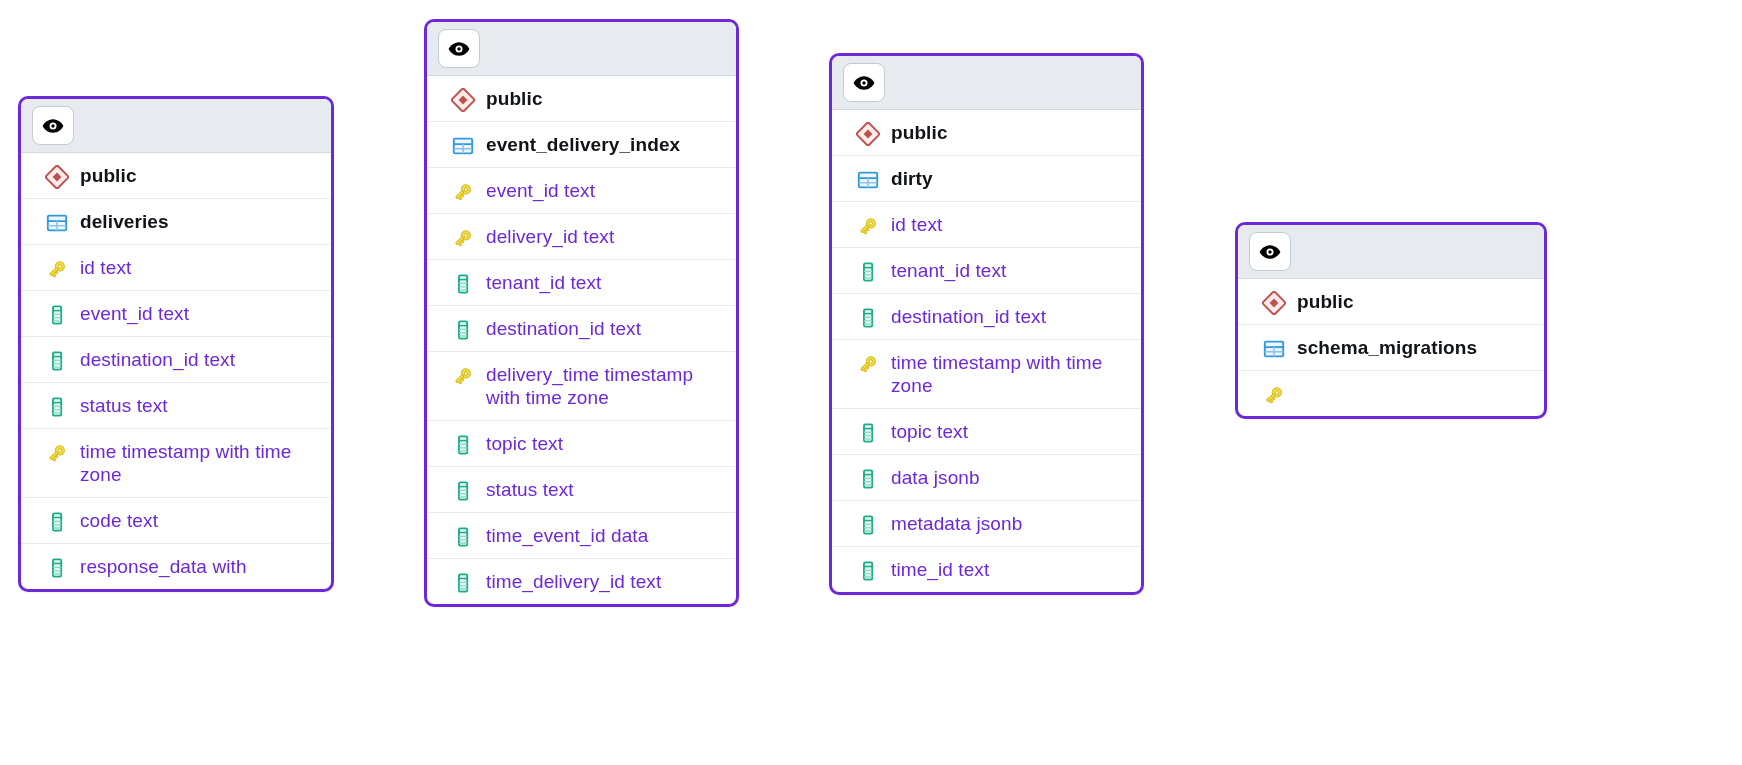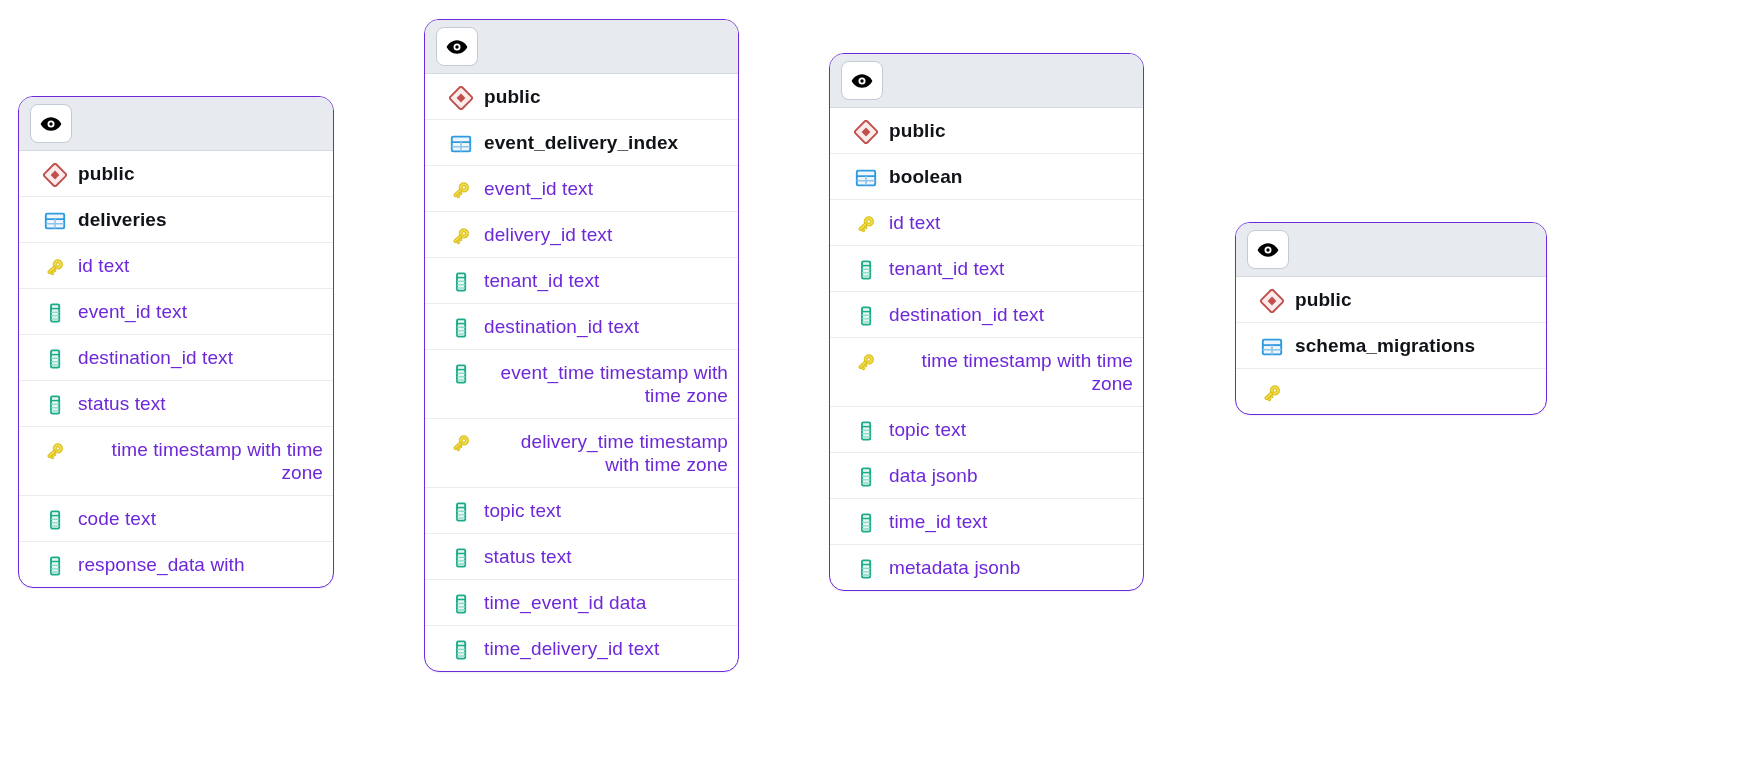--- a/index.html
+++ b/index.html
@@ -22,25 +22,24 @@
     left: 0; top: 0;
     width: 1742px;
     height: 765px;
   }
 
   
   .table-card {
     position: absolute;
     box-sizing: border-box;
     background: #ffffff;
-    border: 1px solid #6d28d9;
-    border-radius: 15px;
+    border: 3px solid #6d28d9;
+    border-radius: 10px;
     box-shadow: 0 1px 2px rgba(16,24,40,.06);
     overflow: hidden;
-    text-align: right;
   }
 
   
   .card-header {
     height: 53px;
     background: #e7ebf0;
     border-bottom: 1px solid #d3d9e0;
     display: flex;
     align-items: center;
     padding-left: 11px;
@@ -297,32 +296,20 @@
             <line x1="8" y1="11.3" x2="16.2" y2="11.3" stroke="#8ad8c4" stroke-width="1.3"></line>
             <line x1="8" y1="14.8" x2="16.2" y2="14.8" stroke="#8ad8c4" stroke-width="1.3"></line>
             <line x1="8" y1="18.0" x2="16.2" y2="18.0" stroke="#8ad8c4" stroke-width="1.3"></line>
           </svg>
         </span>
         <span class="row-label">destination_id text</span>
       </div>
       <div class="row two-line">
         <span class="row-ico">
           <svg width="24" height="24" viewBox="0 0 24 24" aria-hidden="true">
-            <rect x="8" y="3.4" width="8.2" height="17.2" rx="1.3" fill="#e6f7f2" stroke="#1dac8a" stroke-width="1.9"></rect>
-            <line x1="8" y1="7.6" x2="16.2" y2="7.6" stroke="#1dac8a" stroke-width="1.5"></line>
-            <line x1="8" y1="11.3" x2="16.2" y2="11.3" stroke="#8ad8c4" stroke-width="1.3"></line>
-            <line x1="8" y1="14.8" x2="16.2" y2="14.8" stroke="#8ad8c4" stroke-width="1.3"></line>
-            <line x1="8" y1="18.0" x2="16.2" y2="18.0" stroke="#8ad8c4" stroke-width="1.3"></line>
-          </svg>
-        </span>
-        <span class="row-label">event_time timestamp with time zone</span>
-      </div>
-      <div class="row two-line">
-        <span class="row-ico">
-          <svg width="24" height="24" viewBox="0 0 24 24" aria-hidden="true">
             <g transform="rotate(-42 12 12)">
               <circle cx="15.8" cy="12" r="4.5" fill="#f2dc4e" stroke="#d8bf18" stroke-width="1.2"></circle>
               <circle cx="15.8" cy="12" r="1.7" fill="#ffffff" stroke="#d8bf18" stroke-width="1"></circle>
               <rect x="3.2" y="10.6" width="9.2" height="2.8" rx="1.1" fill="#f2dc4e" stroke="#d8bf18" stroke-width="1.1"></rect>
               <rect x="4.6" y="13.2" width="2.3" height="3.1" rx="1" fill="#f2dc4e" stroke="#d8bf18" stroke-width="1"></rect>
               <rect x="8.3" y="13.2" width="2.1" height="2.4" rx=".9" fill="#f2dc4e" stroke="#d8bf18" stroke-width="1"></rect>
             </g>
           </svg>
         </span>
         <span class="row-label">delivery_time timestamp with time zone</span>
@@ -397,21 +384,21 @@
       </div>
       <div class="row header-row">
         <span class="row-ico">
           <svg width="24" height="24" viewBox="0 0 24 24" aria-hidden="true">
             <rect x="2.8" y="4.6" width="18.4" height="14.8" rx="1.3" fill="#eef5fb" stroke="#2f9ae0" stroke-width="1.9"></rect>
             <line x1="2.8" y1="10.1" x2="21.2" y2="10.1" stroke="#2f9ae0" stroke-width="1.9"></line>
             <line x1="12" y1="10.1" x2="12" y2="19.4" stroke="#8fc3e8" stroke-width="1.6"></line>
             <line x1="2.8" y1="14.8" x2="21.2" y2="14.8" stroke="#8fc3e8" stroke-width="1.6"></line>
           </svg>
         </span>
-        <span class="row-label bold">boolean</span>
+        <span class="row-label bold">dirty</span>
       </div>
       <div class="row">
         <span class="row-ico">
           <svg width="24" height="24" viewBox="0 0 24 24" aria-hidden="true">
             <g transform="rotate(-42 12 12)">
               <circle cx="15.8" cy="12" r="4.5" fill="#f2dc4e" stroke="#d8bf18" stroke-width="1.2"></circle>
               <circle cx="15.8" cy="12" r="1.7" fill="#ffffff" stroke="#d8bf18" stroke-width="1"></circle>
               <rect x="3.2" y="10.6" width="9.2" height="2.8" rx="1.1" fill="#f2dc4e" stroke="#d8bf18" stroke-width="1.1"></rect>
               <rect x="4.6" y="13.2" width="2.3" height="3.1" rx="1" fill="#f2dc4e" stroke="#d8bf18" stroke-width="1"></rect>
               <rect x="8.3" y="13.2" width="2.1" height="2.4" rx=".9" fill="#f2dc4e" stroke="#d8bf18" stroke-width="1"></rect>
@@ -485,33 +472,33 @@
       <div class="row">
         <span class="row-ico">
           <svg width="24" height="24" viewBox="0 0 24 24" aria-hidden="true">
             <rect x="8" y="3.4" width="8.2" height="17.2" rx="1.3" fill="#e6f7f2" stroke="#1dac8a" stroke-width="1.9"></rect>
             <line x1="8" y1="7.6" x2="16.2" y2="7.6" stroke="#1dac8a" stroke-width="1.5"></line>
             <line x1="8" y1="11.3" x2="16.2" y2="11.3" stroke="#8ad8c4" stroke-width="1.3"></line>
             <line x1="8" y1="14.8" x2="16.2" y2="14.8" stroke="#8ad8c4" stroke-width="1.3"></line>
             <line x1="8" y1="18.0" x2="16.2" y2="18.0" stroke="#8ad8c4" stroke-width="1.3"></line>
           </svg>
         </span>
+        <span class="row-label">metadata jsonb</span>
+      </div>
+      <div class="row">
+        <span class="row-ico">
+          <svg width="24" height="24" viewBox="0 0 24 24" aria-hidden="true">
+            <rect x="8" y="3.4" width="8.2" height="17.2" rx="1.3" fill="#e6f7f2" stroke="#1dac8a" stroke-width="1.9"></rect>
+            <line x1="8" y1="7.6" x2="16.2" y2="7.6" stroke="#1dac8a" stroke-width="1.5"></line>
+            <line x1="8" y1="11.3" x2="16.2" y2="11.3" stroke="#8ad8c4" stroke-width="1.3"></line>
+            <line x1="8" y1="14.8" x2="16.2" y2="14.8" stroke="#8ad8c4" stroke-width="1.3"></line>
+            <line x1="8" y1="18.0" x2="16.2" y2="18.0" stroke="#8ad8c4" stroke-width="1.3"></line>
+          </svg>
+        </span>
         <span class="row-label">time_id text</span>
-      </div>
-      <div class="row">
-        <span class="row-ico">
-          <svg width="24" height="24" viewBox="0 0 24 24" aria-hidden="true">
-            <rect x="8" y="3.4" width="8.2" height="17.2" rx="1.3" fill="#e6f7f2" stroke="#1dac8a" stroke-width="1.9"></rect>
-            <line x1="8" y1="7.6" x2="16.2" y2="7.6" stroke="#1dac8a" stroke-width="1.5"></line>
-            <line x1="8" y1="11.3" x2="16.2" y2="11.3" stroke="#8ad8c4" stroke-width="1.3"></line>
-            <line x1="8" y1="14.8" x2="16.2" y2="14.8" stroke="#8ad8c4" stroke-width="1.3"></line>
-            <line x1="8" y1="18.0" x2="16.2" y2="18.0" stroke="#8ad8c4" stroke-width="1.3"></line>
-          </svg>
-        </span>
-        <span class="row-label">metadata jsonb</span>
       </div>
     </div>
     <div class="table-card" style="left: 1235px; top: 222px; width: 312px;">
       <div class="card-header">
         <div class="eye-btn">
           <svg width="24" height="24" viewBox="0 0 24 24" aria-hidden="true">
             <path d="M12 5.2C6.9 5.2 2.9 9.1 1.6 12c1.3 2.9 5.3 6.8 10.4 6.8S21.1 14.9 22.4 12C21.1 9.1 17.1 5.2 12 5.2z" fill="#000000"></path>
             <circle cx="12" cy="12" r="3.5" fill="#ffffff"></circle>
             <circle cx="12" cy="12" r="1.7" fill="#000000"></circle>
           </svg>

